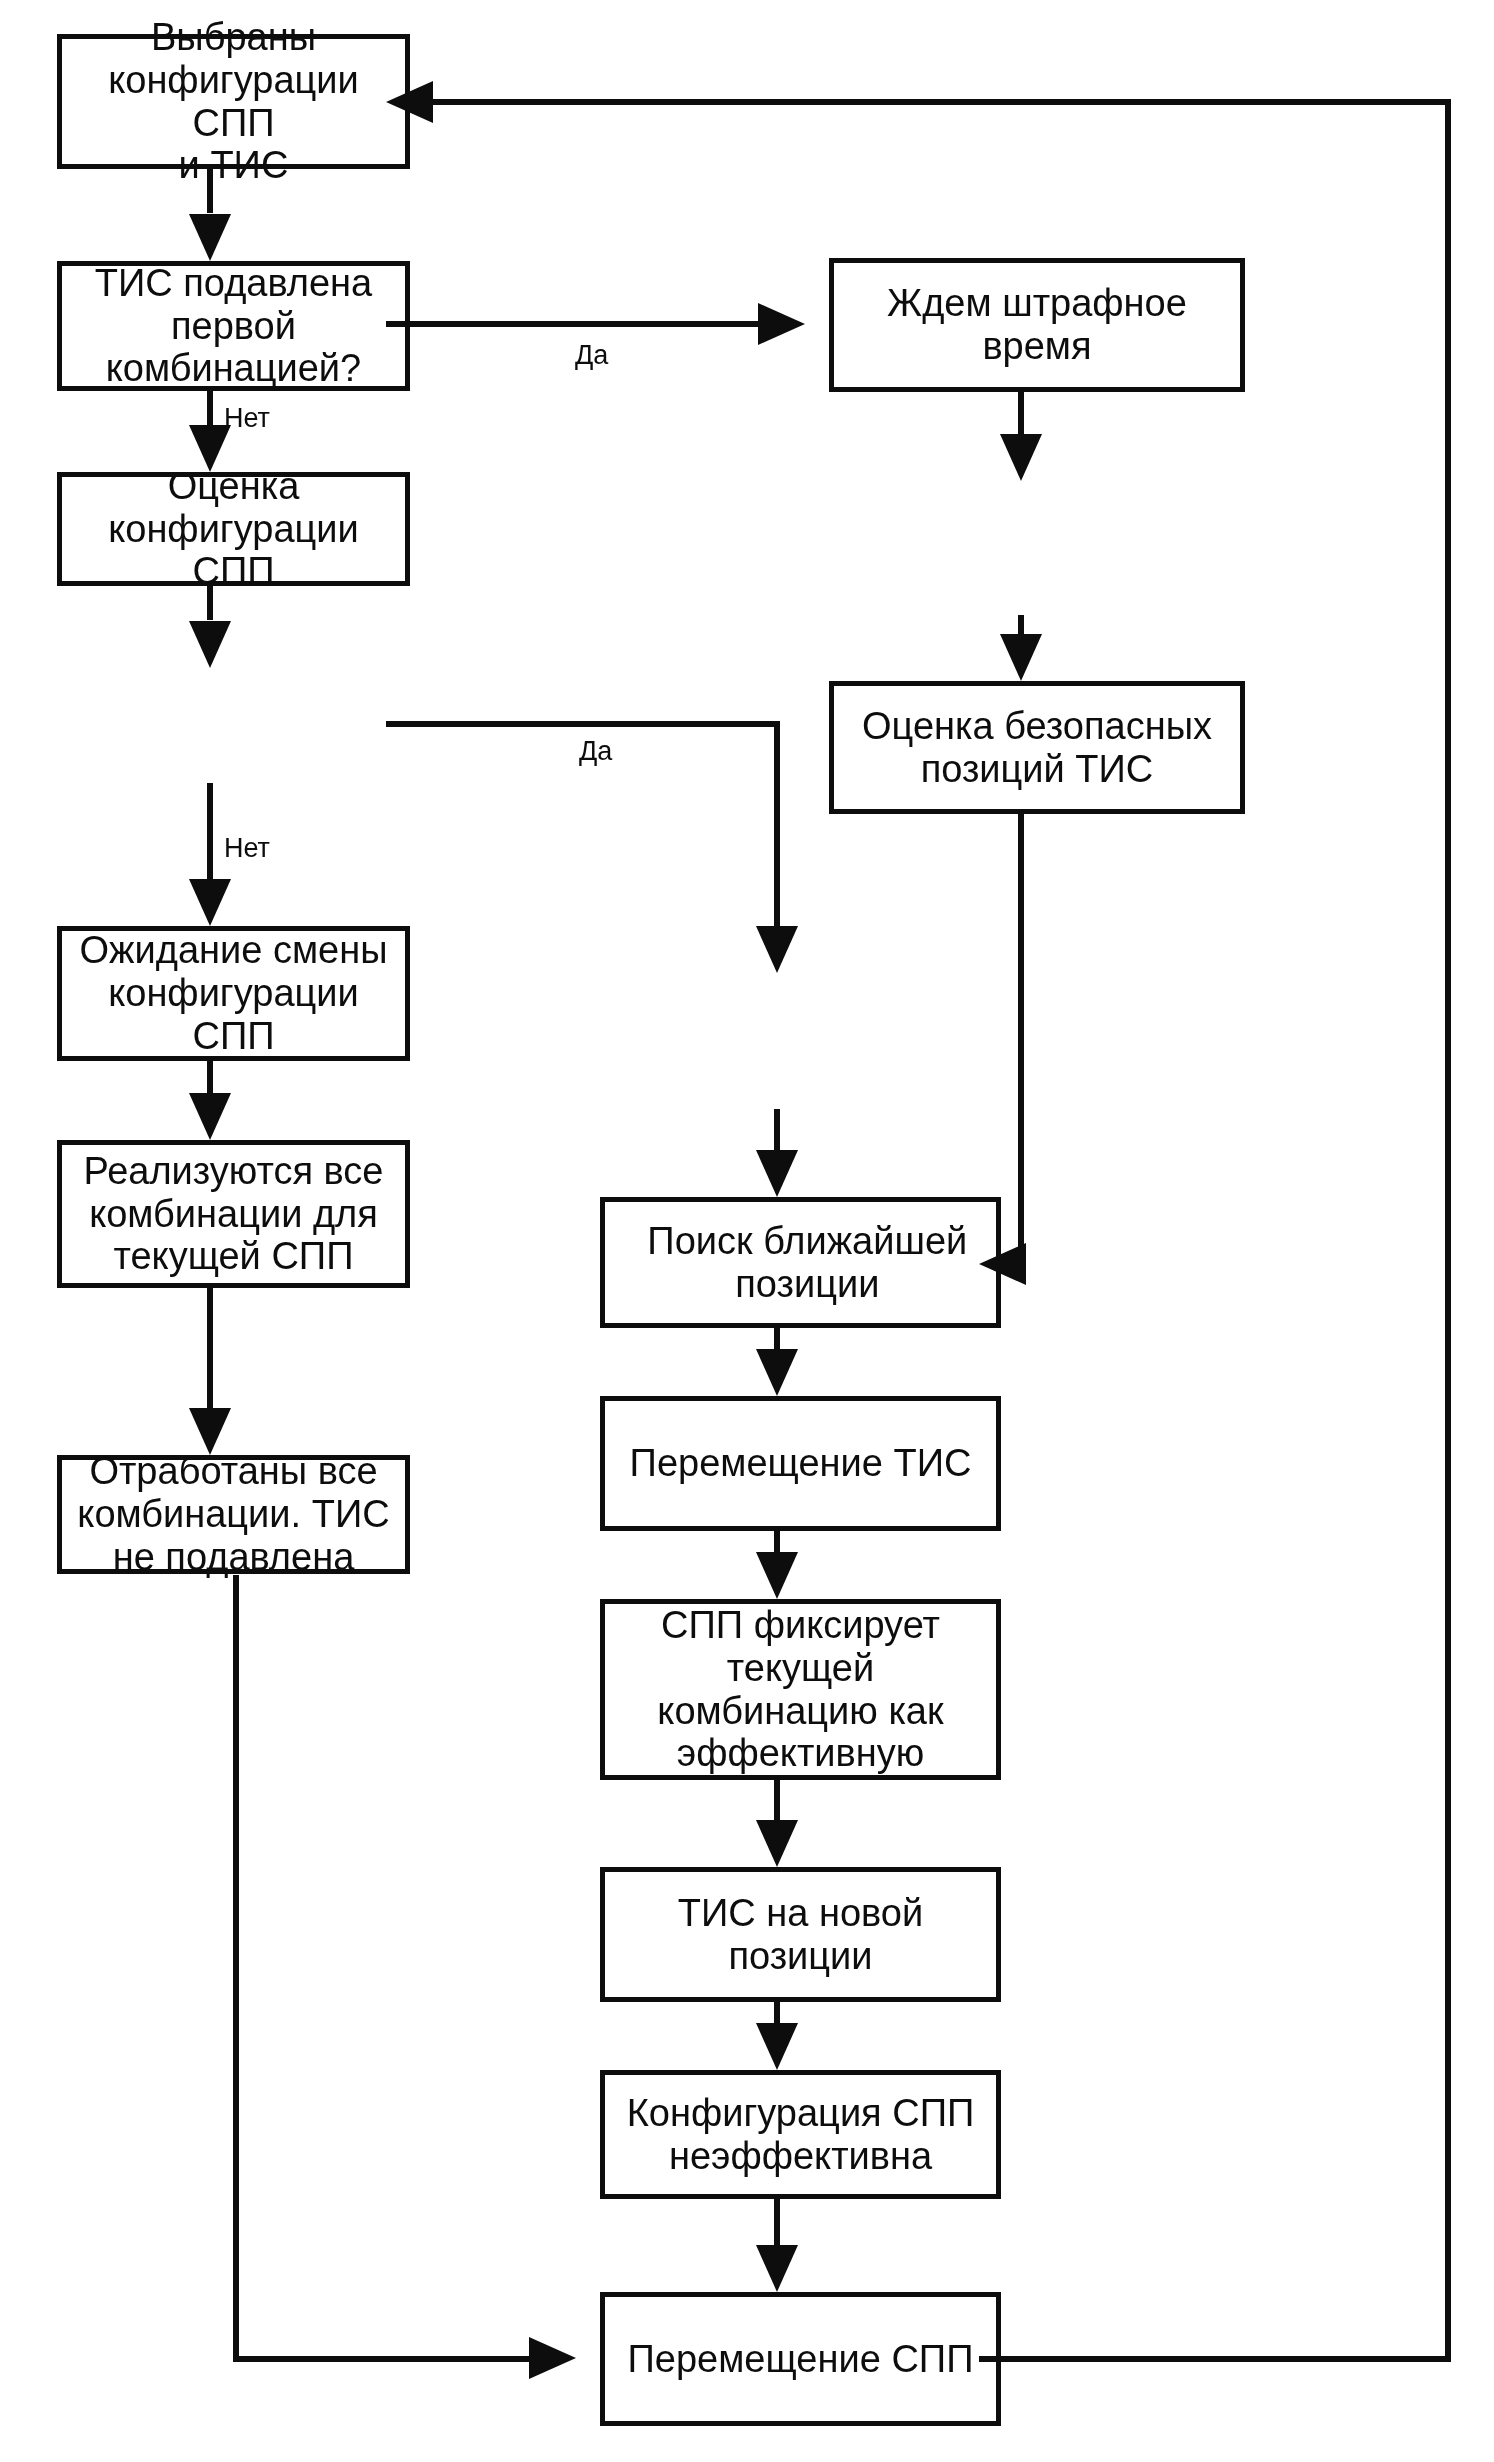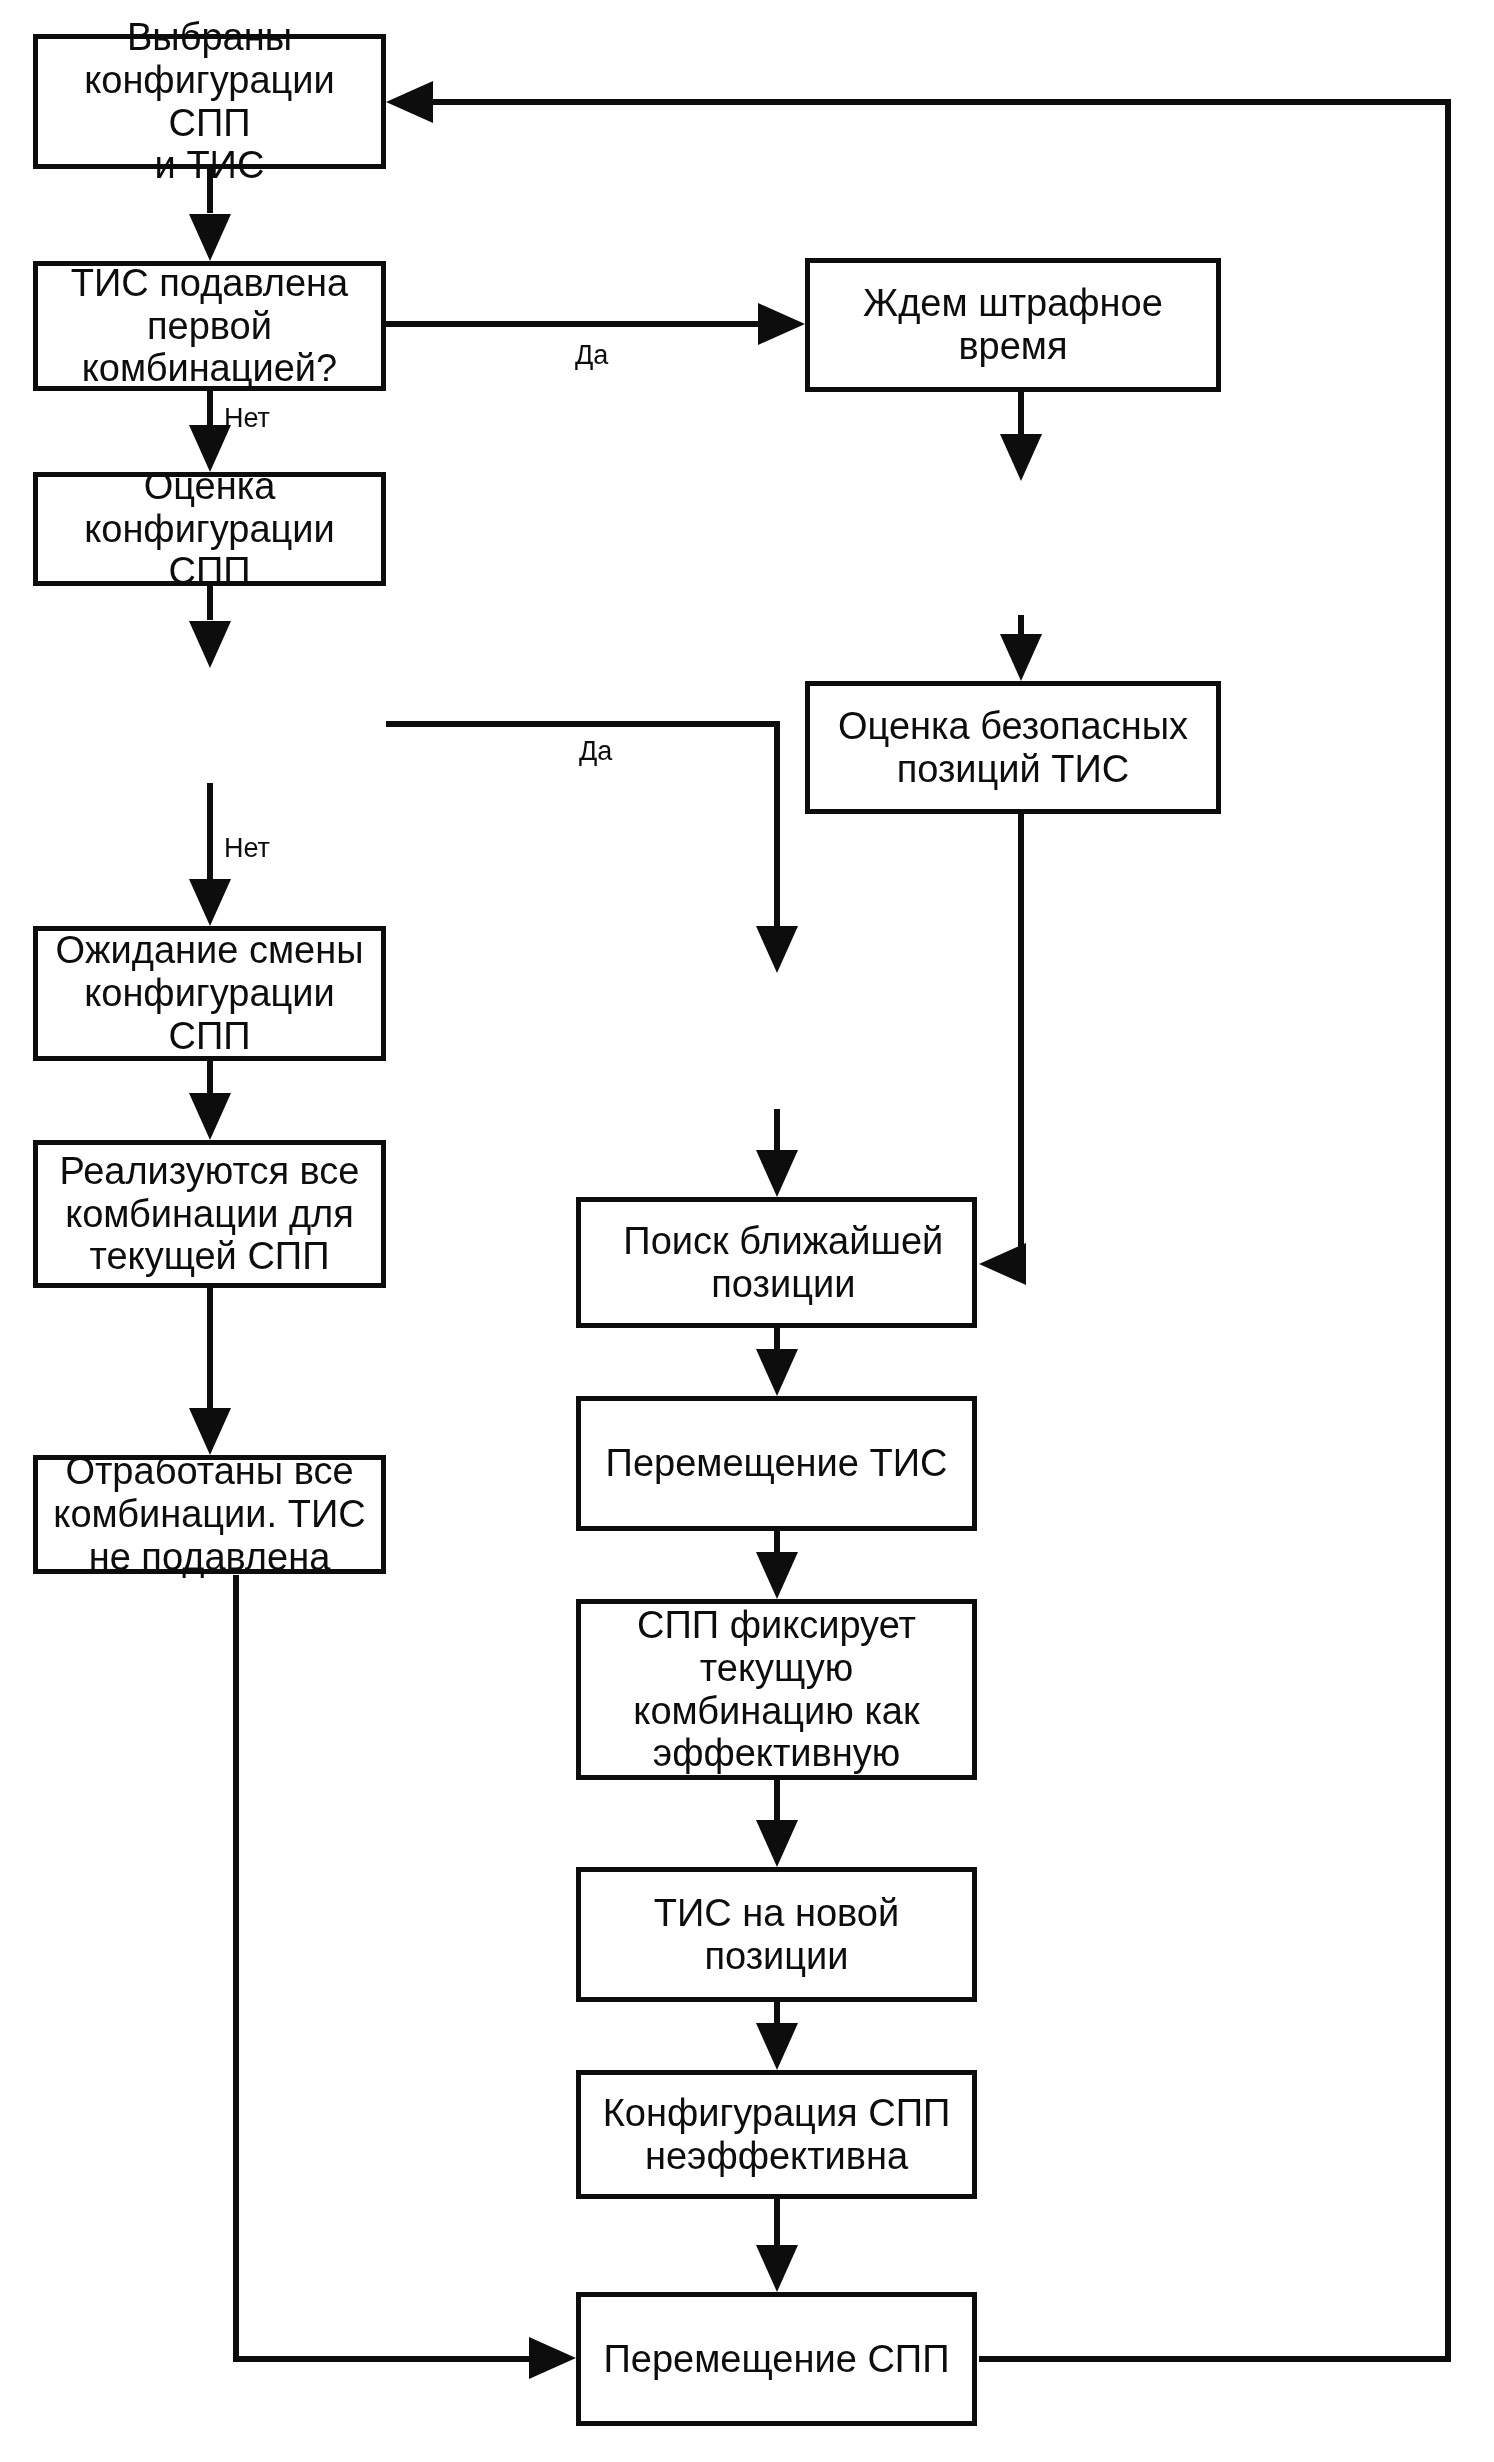--- a/index.html
+++ b/index.html
@@ -17,20 +17,21 @@
     border: 5.4px solid #0d0d0d;
     background: #ffffff;
     display: flex;
     align-items: center;
     justify-content: center;
     text-align: center;
     font-size: 38px;
     line-height: 1.13;
     white-space: pre-line;
     padding: 1.8px 5.4px;
+    margin-left: 24px;
   }
   .vl { position: absolute; width: 6.3px; background: #0d0d0d; }
   .hl { position: absolute; height: 6.3px; background: #0d0d0d; }
   .ad { position: absolute; width: 0; height: 0;
         border-left: 21px solid transparent; border-right: 21px solid transparent;
         border-top: 47px solid #0d0d0d; }
   .al { position: absolute; width: 0; height: 0;
         border-top: 21px solid transparent; border-bottom: 21px solid transparent;
         border-right: 47px solid #0d0d0d; }
   .ar { position: absolute; width: 0; height: 0;
@@ -62,21 +63,21 @@
 комбинации для
 текущей СПП</div>
   <div class="node" style="left:33px; top:1455px; width:353px; height:119px;">Отработаны все
 комбинации. ТИС
 не подавлена</div>
 
   <div class="node" style="left:576px; top:1197px; width:401px; height:131px;padding-left:19px;">Поиск ближайшей
 позиции</div>
   <div class="node" style="left:576px; top:1396px; width:401px; height:135px;">Перемещение ТИС</div>
   <div class="node" style="left:576px; top:1599px; width:401px; height:181px;">СПП фиксирует
-текущую
+текущей
 комбинацию как
 эффективную</div>
   <div class="node" style="left:576px; top:1867px; width:401px; height:135px;">ТИС на новой
 позиции</div>
   <div class="node" style="left:576px; top:2070px; width:401px; height:129px;">Конфигурация СПП
 неэффективна</div>
   <div class="node" style="left:576px; top:2292px; width:401px; height:134px;">Перемещение СПП</div>
 
   <div class="node" style="left:805px; top:258px; width:416px; height:134px;">Ждем штрафное
 время</div>

